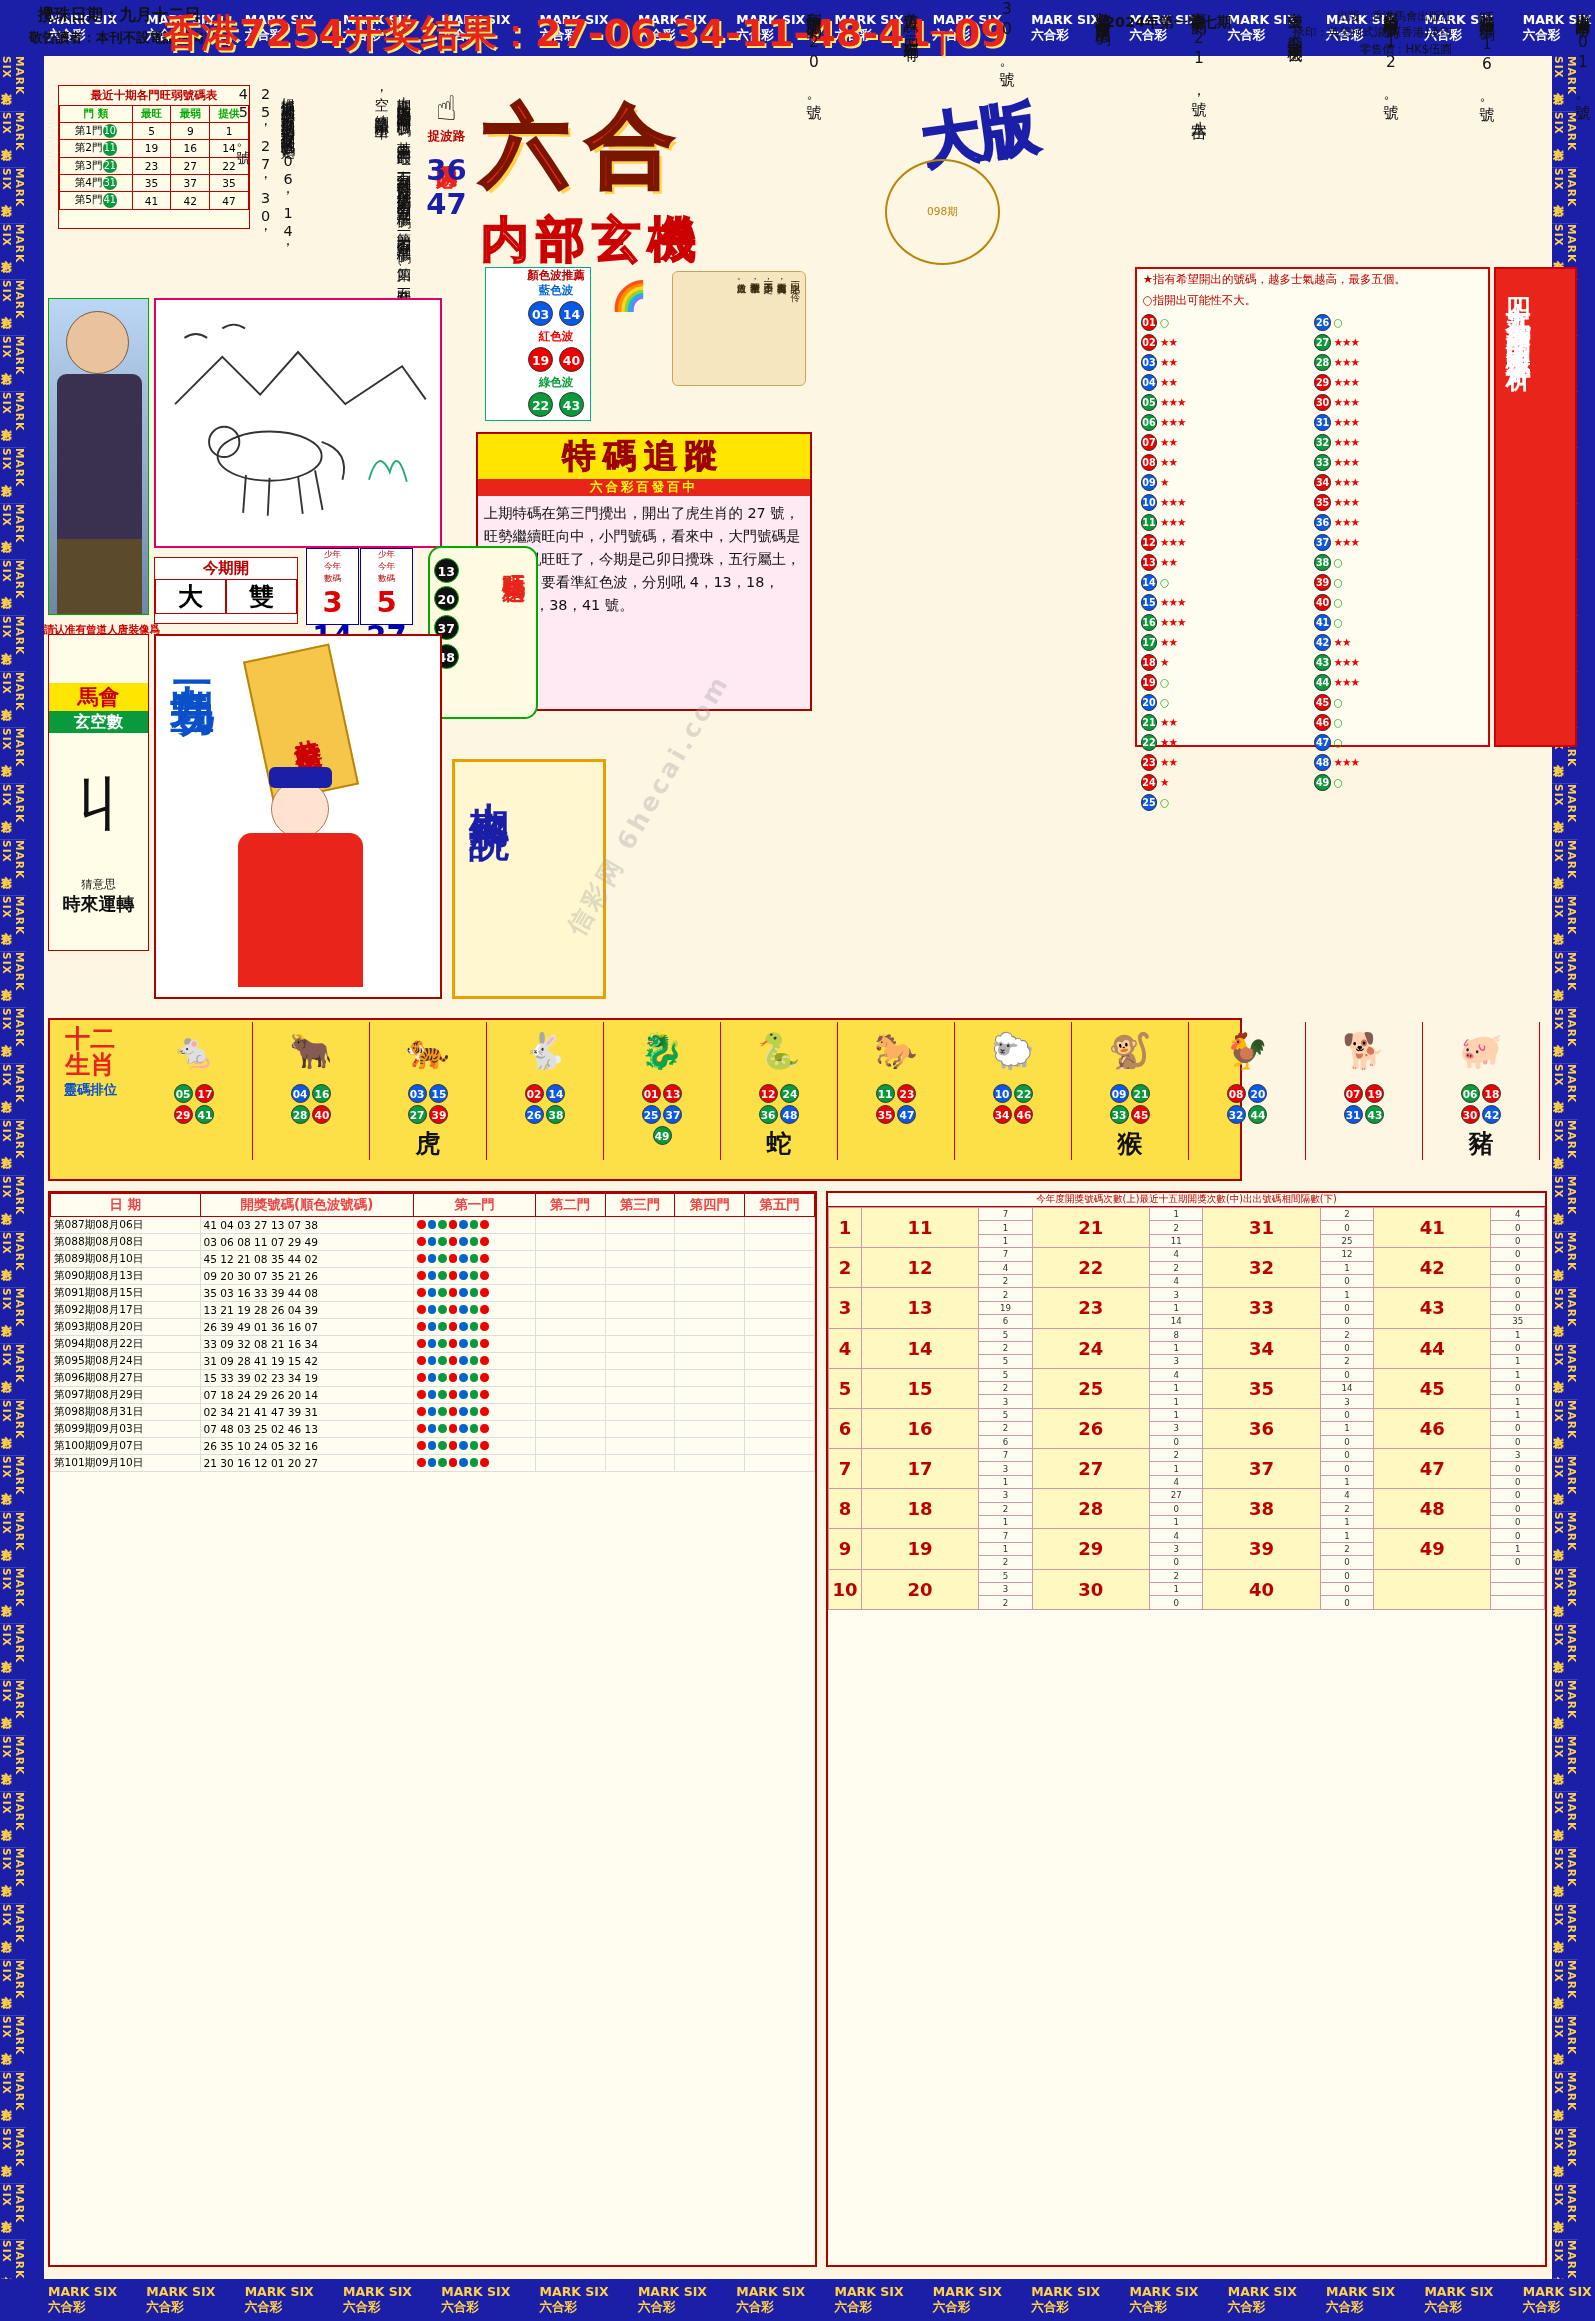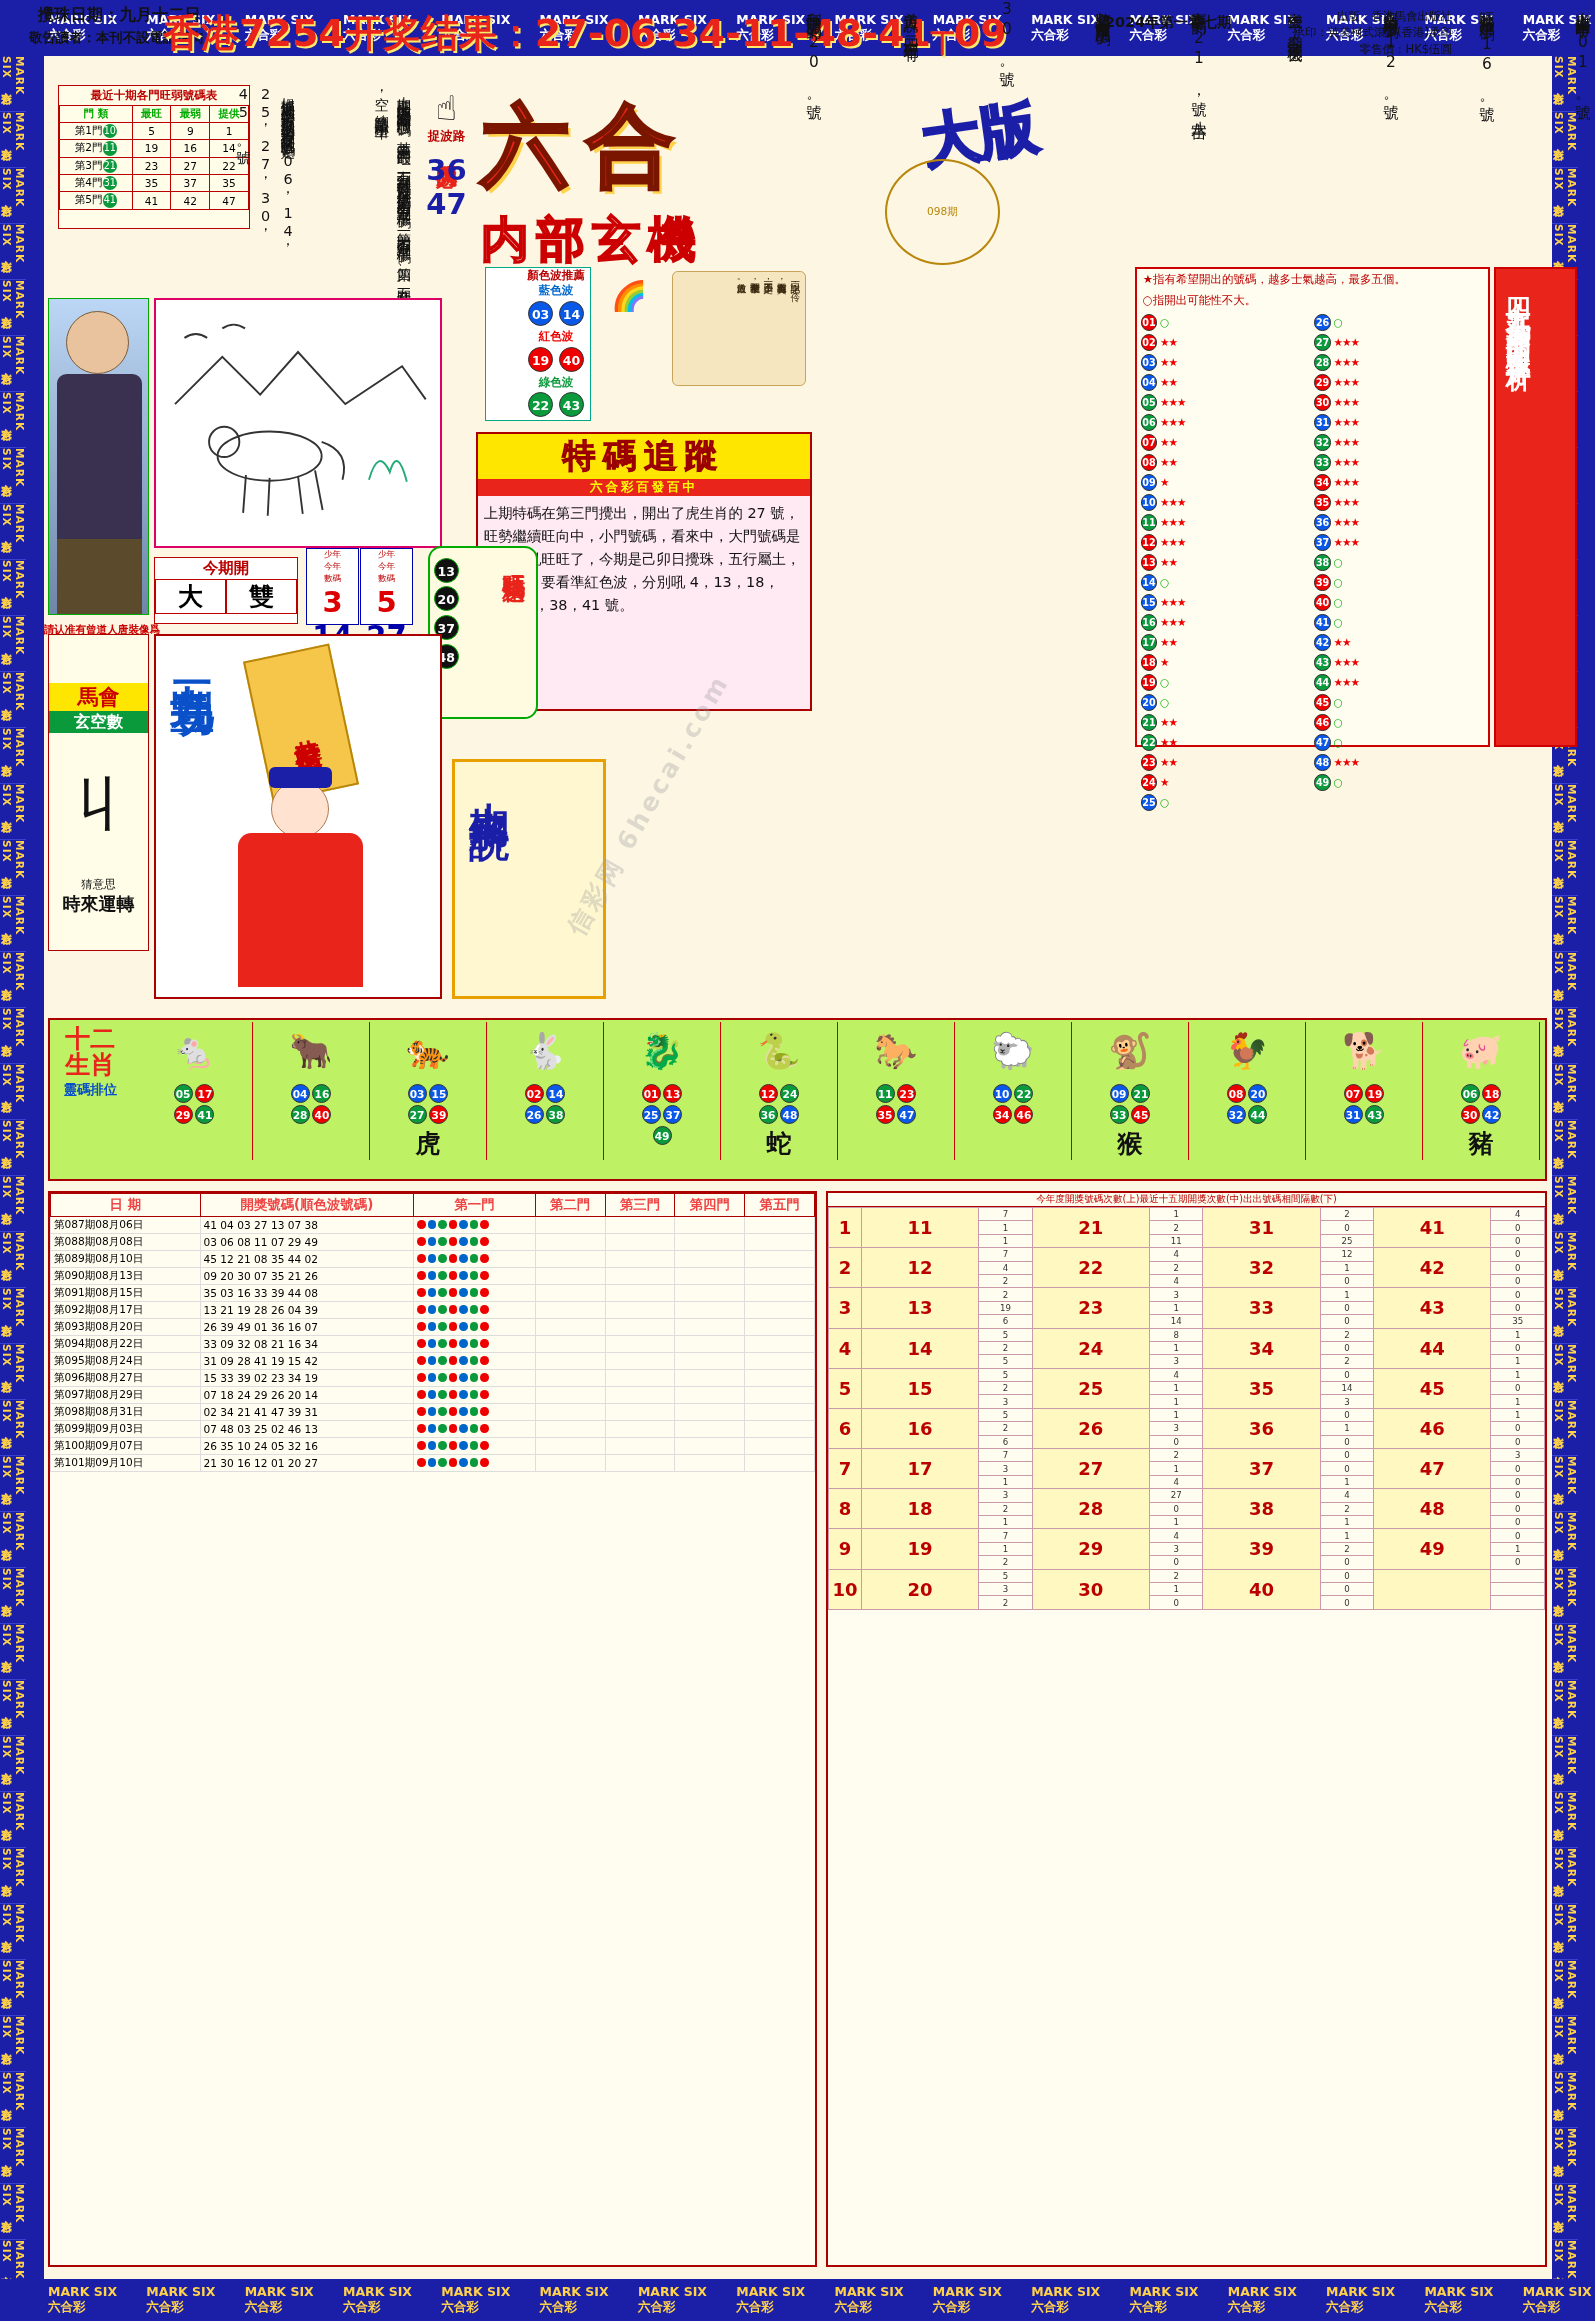--- a/index.html
+++ b/index.html
@@ -179,21 +179,21 @@
     color:#1b1fa8; letter-spacing:5.8px; padding:7.7px; }
 
   
   #vlong { left:615px; top:730px; width:865px; height:279px; }
   #vlong .col {
     position:absolute; top:0; writing-mode:vertical-rl; text-orientation:upright;
     font-size:15.4px; line-height:1.7; color:#111; letter-spacing:1.9px;
   }
 
   
-  #zodiac { left:48px; top:1018px; width:1499px; height:163px; border:2.9px solid #a00; background:#bef264; }
+  #zodiac { left:48px; top:1018px; width:1194px; height:163px; border:2.9px solid #a00; background:#fde047; }
   #zodiac .lbl { position:absolute; left:3.8px; top:5.8px; width:73px; text-align:center; }
   #zodiac .lbl .big { font-size:25px; font-weight:bold; color:#e8241b; line-height:1.05; }
   #zodiac .lbl .sm { font-size:13.4px; font-weight:bold; color:#0a50c8; line-height:1.15; margin-top:3.8px; }
   .z-cells { position:absolute; left:86px; top:1.9px; display:flex; }
   .z-cell { width:117px; border-right:1px solid #c00; text-align:center; }
   .z-cell .pic { height:60px; display:flex;align-items:center;justify-content:center;font-size:35px; }
   .z-nums { display:flex; justify-content:center; gap:2.9px; margin-top:1.9px; }
   .z-name { margin-top:3.8px; font-size:25px; font-weight:bold; color:#111; }
 
   

